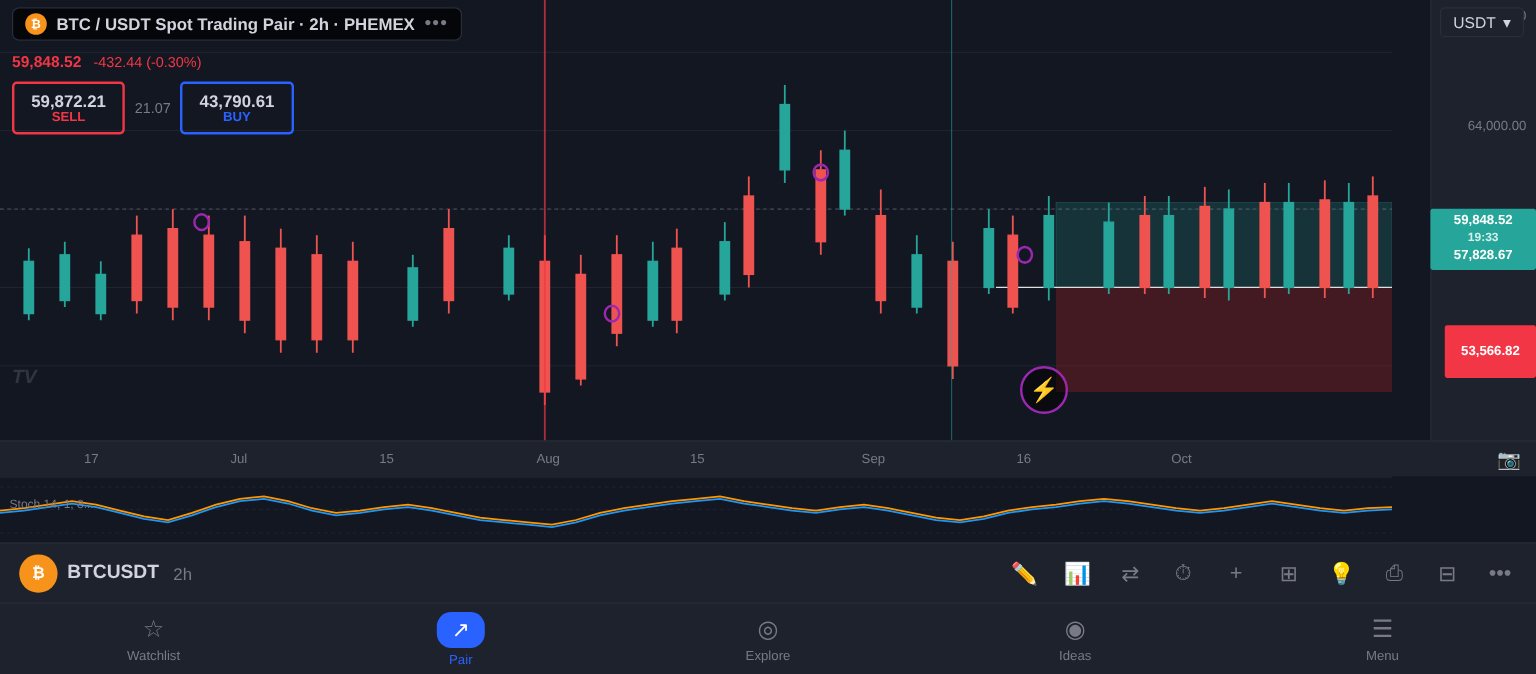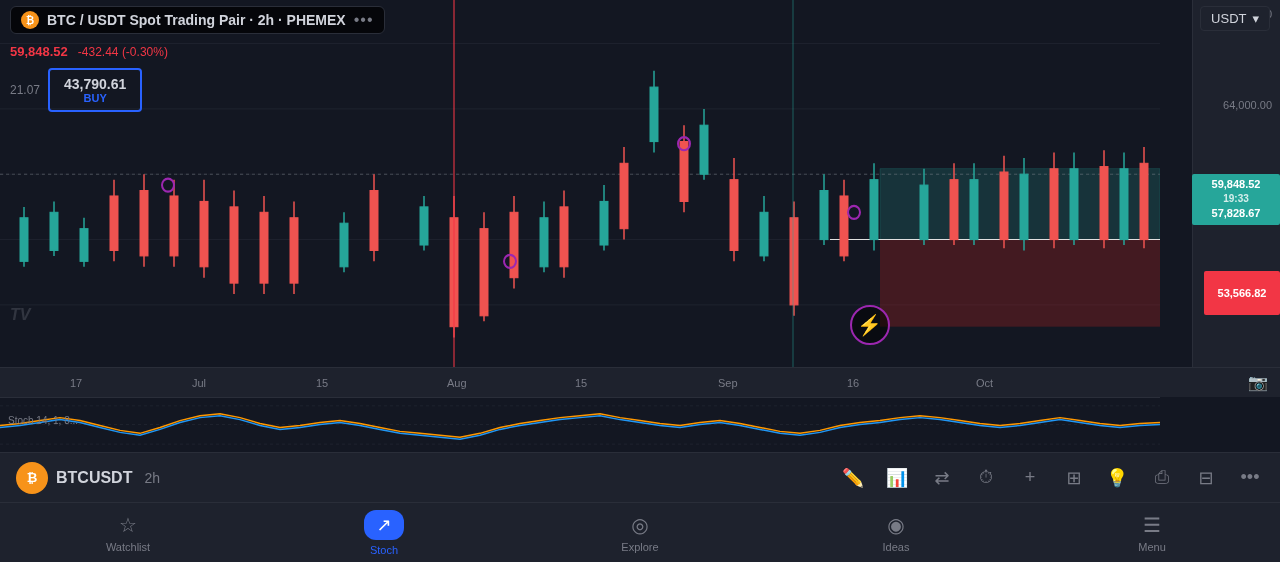--- a/index.html
+++ b/index.html
@@ -606,20 +606,24 @@
     <span>▾</span>
   </div>
 </div>
 
 <div class="price-display">
   <span class="current-price">59,848.52</span>
   <span class="price-change">-432.44 (-0.30%)</span>
 </div>
 
 <div class="trade-buttons">
+  <div class="sell-btn">
+    <div class="sell-price">59,872.21</div>
+    <div class="sell-label">SELL</div>
+  </div>
   <span class="spread-val">21.07</span>
   <div class="buy-btn">
     <div class="buy-price">43,790.61</div>
     <div class="buy-label">BUY</div>
   </div>
 </div>
 
 <div class="toolbar">
   <div class="btc-badge">₿</div>
   <span class="pair-name">BTCUSDT</span>
@@ -640,21 +644,21 @@
 
 <div class="bottom-nav">
   <div class="nav-item">
     <span class="nav-icon">☆</span>
     <span class="nav-label">Watchlist</span>
   </div>
   <div class="nav-item active">
     <div class="nav-icon-bg">
       <span class="nav-icon" style="color:white; font-size:18px;">↗</span>
     </div>
-    <span class="nav-label" style="color:#2962ff;">Stoch</span>
+    <span class="nav-label" style="color:#2962ff;">Pair</span>
   </div>
   <div class="nav-item">
     <span class="nav-icon">◎</span>
     <span class="nav-label">Explore</span>
   </div>
   <div class="nav-item">
     <span class="nav-icon">◉</span>
     <span class="nav-label">Ideas</span>
   </div>
   <div class="nav-item">

